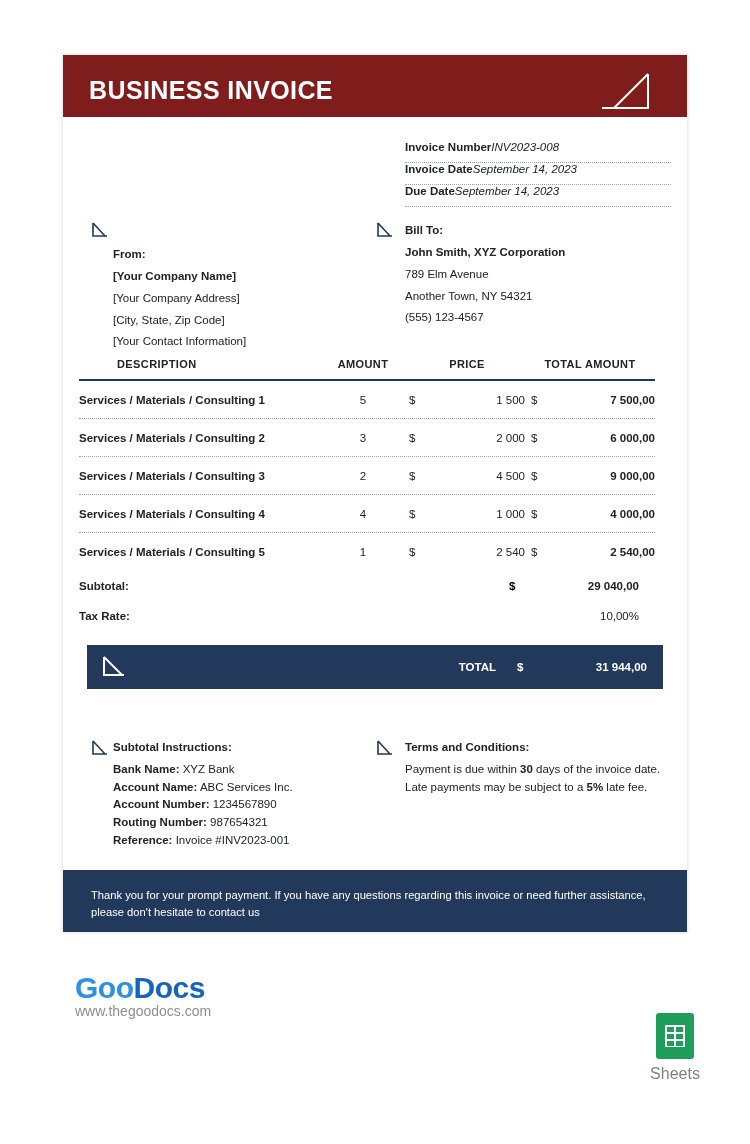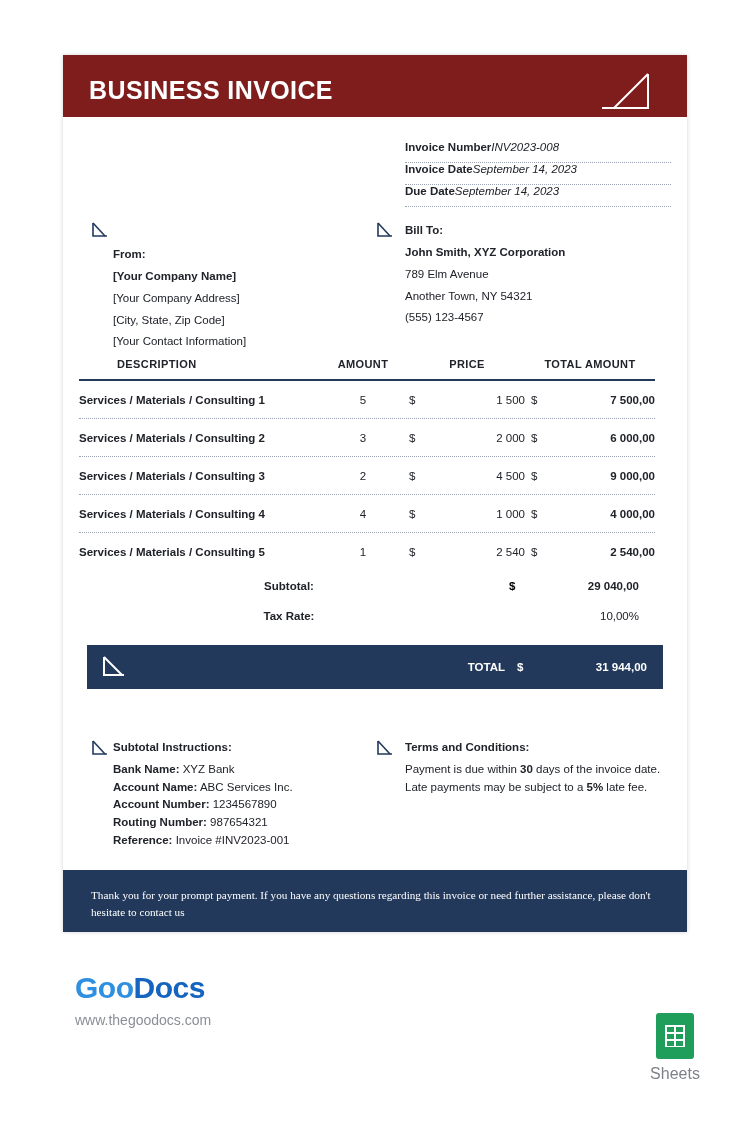--- a/index.html
+++ b/index.html
@@ -121,21 +121,21 @@
   .d-cur2  { width: 22px;  text-align: left; padding-left: 6px; }
   .d-total { width: 108px; text-align: right; font-weight: bold; }
   
   .sum-row {
     display: flex;
     align-items: center;
     height: 30px;
   }
   .sum-label {
     width: 430px;
-    text-align: center;
+    text-align: left;
     font-size: 11.5px;
     font-weight: bold;
     color: #20232a;
     padding-right: 10px;
   }
   .sum-cur { width: 22px; font-size: 11.5px; font-weight: bold; }
   .sum-val {
     width: 108px;
     text-align: right;
     font-size: 11.5px;
@@ -149,21 +149,21 @@
     background: #22395b;
     color: #ffffff;
     display: flex;
     align-items: center;
   }
   .total-label {
     width: 430px;
     text-align: right;
     font-size: 11.5px;
     font-weight: bold;
-    padding-right: 12px;
+    padding-right: 21px;
   }
   .total-cur { width: 22px; font-size: 11.5px; font-weight: bold; }
   .total-val {
     width: 108px;
     text-align: right;
     font-size: 11.5px;
     font-weight: bold;
   }
   
   .block {
@@ -176,37 +176,35 @@
   .block .k { font-weight: bold; }
   .thanks-bar {
     position: absolute;
     left: 0; top: 815px;
     width: 624px; height: 62px;
     background: #22395b;
     color: #ffffff;
     font-size: 11.2px;
     line-height: 1.5;
     padding: 17px 28px 0 28px;
-    font-family: Liberation Serif, serif;
   }
   
   .brand {
     position: absolute;
     left: 75px; top: 973px;
   }
   .brand-logo {
     font-size: 30px;
     font-weight: bold;
     letter-spacing: -0.5px;
     line-height: 1;
   }
   .brand-logo .b1 { color: #2f8fe0; }
   .brand-logo .b2 { color: #1565c0; }
   .brand-url {
-    margin-top: 9px;
     font-size: 14px;
     color: #8a8f96;
   }
   .sheets-mark {
     position: absolute;
     left: 645px; top: 1013px;
     text-align: center;
     width: 60px;
   }
   .sheets-icon {

